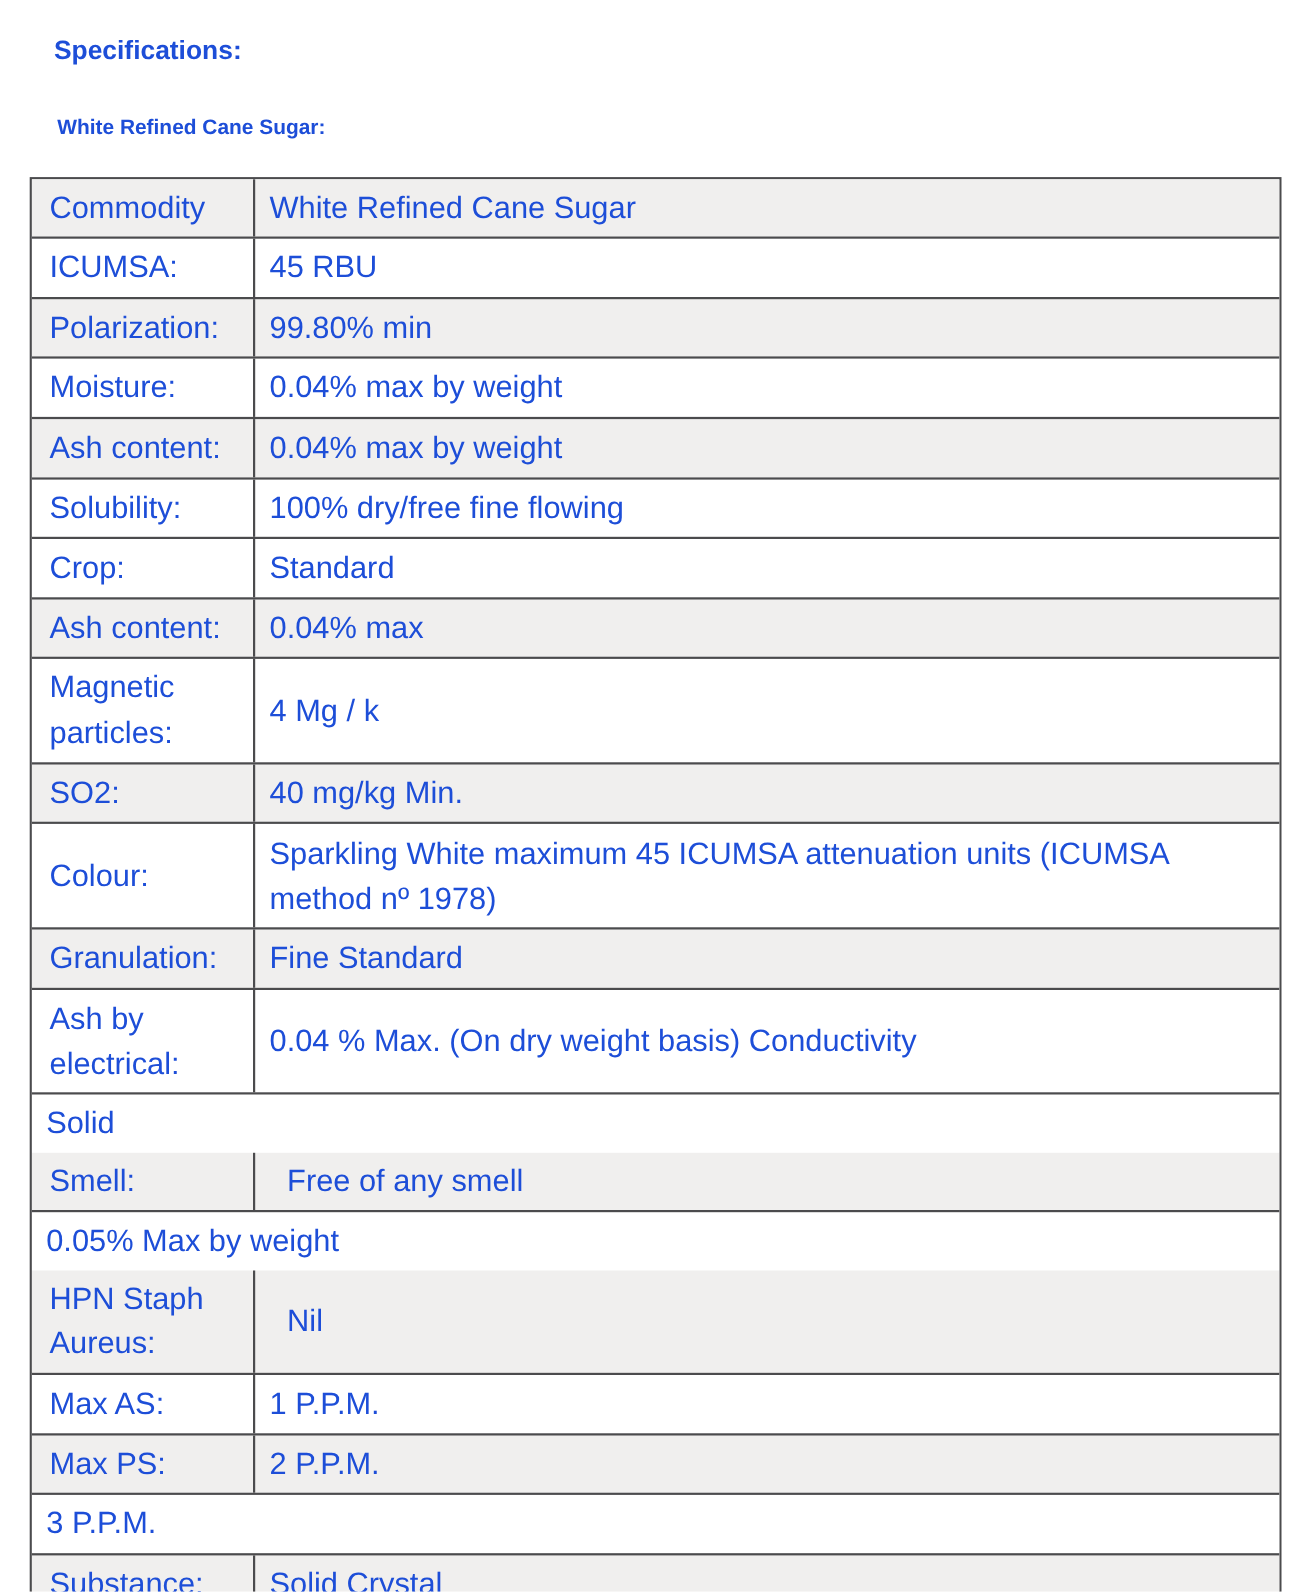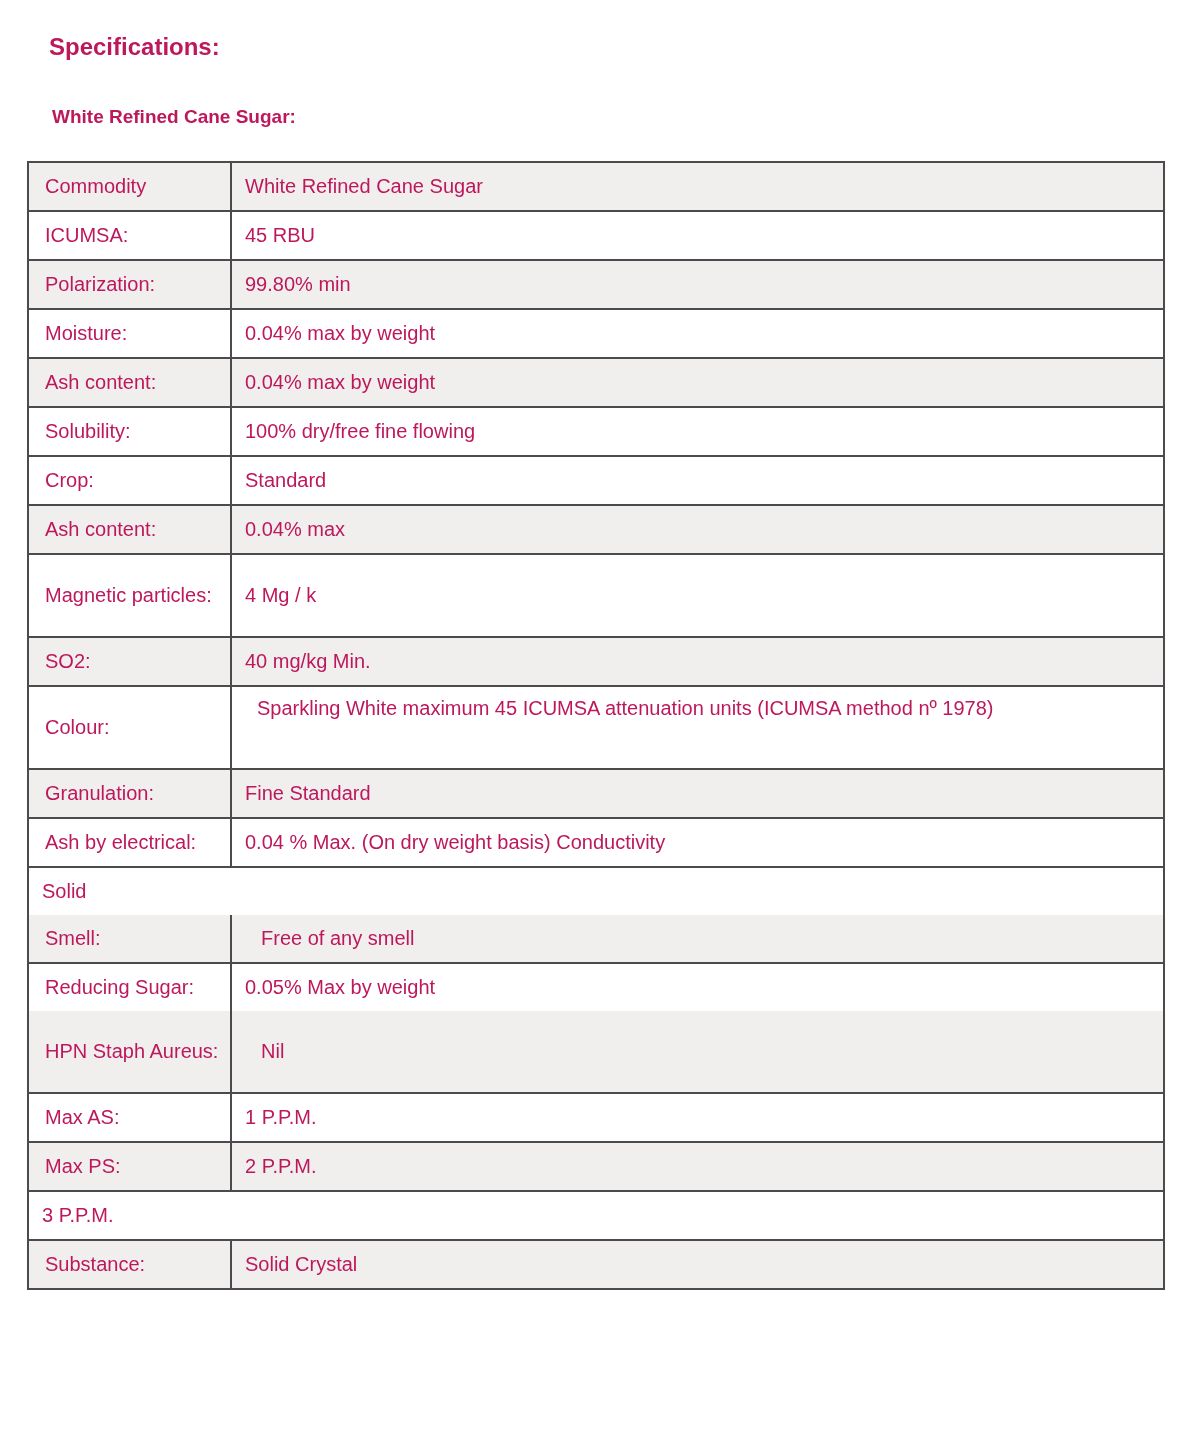--- a/index.html
+++ b/index.html
@@ -1,18 +1,18 @@
 <!DOCTYPE html>
 <html><head>
 <meta charset="utf-8">
 <style>
   html,body{margin:0;padding:0;background:#ffffff;}
   .page{
     width:1179px;height:1447px;background:#ffffff;
-    font-family:"Liberation Sans",sans-serif;color:#be185d;
+    font-family:"Liberation Sans",sans-serif;color:#1d4ed8;
     box-sizing:border-box;overflow:hidden;
   }
   .heading{
     margin:0;padding:33px 0 0 49px;
     font-size:24px;font-weight:bold;line-height:1.2;
   }
   .subheading{
     margin:0;padding:44px 12px 0 52px;
     font-size:19px;font-weight:bold;line-height:1.2;
   }
@@ -24,32 +24,32 @@
     display:flex;align-items:stretch;
     min-height:47px;border-top:2px solid #4b4b4d;
     background:#ffffff;
   }
   .row:first-child{border-top:none;}
   .row.no-sep{border-top:none;gap:16px;}
   .row.shaded{background:#f0efee;}
   .row.tall{min-height:81px;}
   .cell{
     display:flex;align-items:center;
-    font-size:20px;line-height:1.45;box-sizing:border-box;
+    font-size:28px;line-height:1.45;box-sizing:border-box;
   }
   .cell.label{
     width:203px;flex:none;
     padding:6px 0 6px 16px;
     border-right:2px solid #4b4b4d;
   }
   .cell.value{
     flex:1;padding:6px 10px 6px 13px;
   }
   .row.value-top .cell.value{
-    align-items:flex-start;padding-top:7px;margin-left:12px;
+    align-items:flex-start;padding-top:7px;
   }
 </style>
 </head>
 <body>
 
 <div class="page">
   <h1 class="heading">Specifications:</h1>
   <p class="subheading">White Refined Cane Sugar:</p>
   <div class="spec-table">
       <div class="row shaded">
@@ -105,21 +105,20 @@
         <div class="cell value">0.04 % Max. (On dry weight basis) Conductivity</div>
       </div>
       <div class="row">
         <div class="cell value">Solid</div>
       </div>
       <div class="row shaded no-sep">
         <div class="cell label">Smell:</div>
         <div class="cell value">Free of any smell</div>
       </div>
       <div class="row">
-        <div class="cell label">Reducing Sugar:</div>
         <div class="cell value">0.05% Max by weight</div>
       </div>
       <div class="row shaded tall no-sep">
         <div class="cell label">HPN Staph Aureus:</div>
         <div class="cell value">Nil</div>
       </div>
       <div class="row">
         <div class="cell label">Max AS:</div>
         <div class="cell value">1 P.P.M.</div>
       </div>

